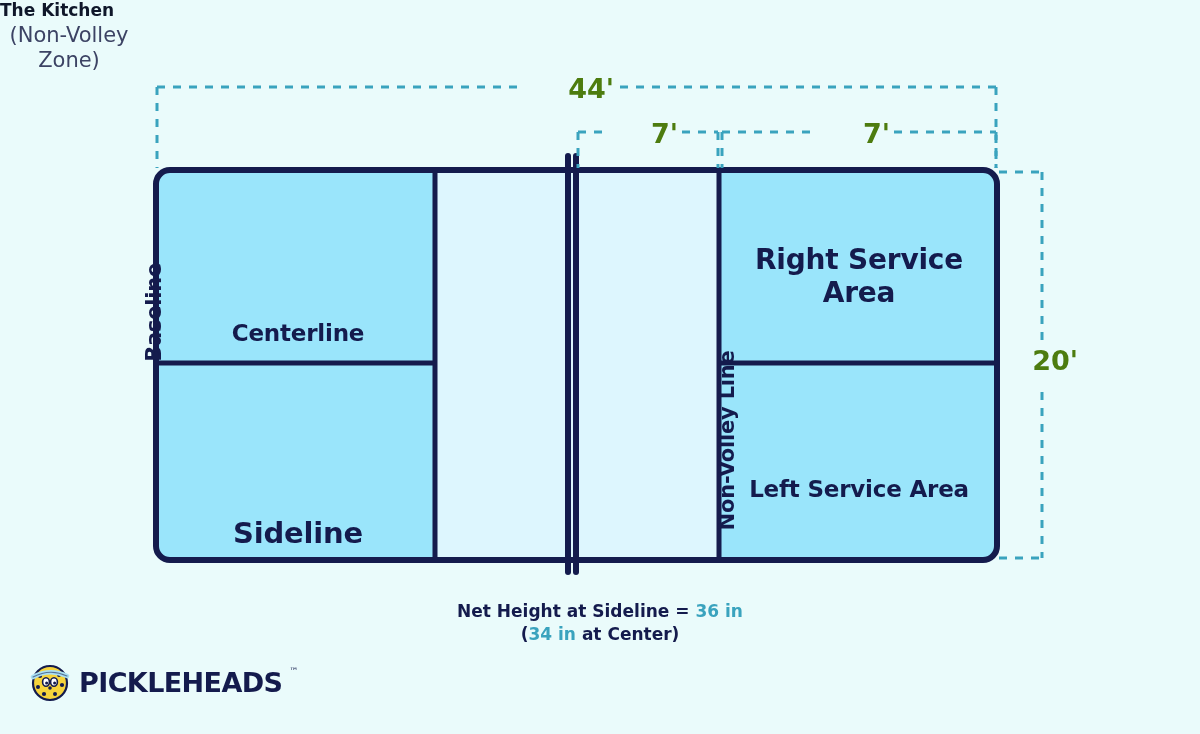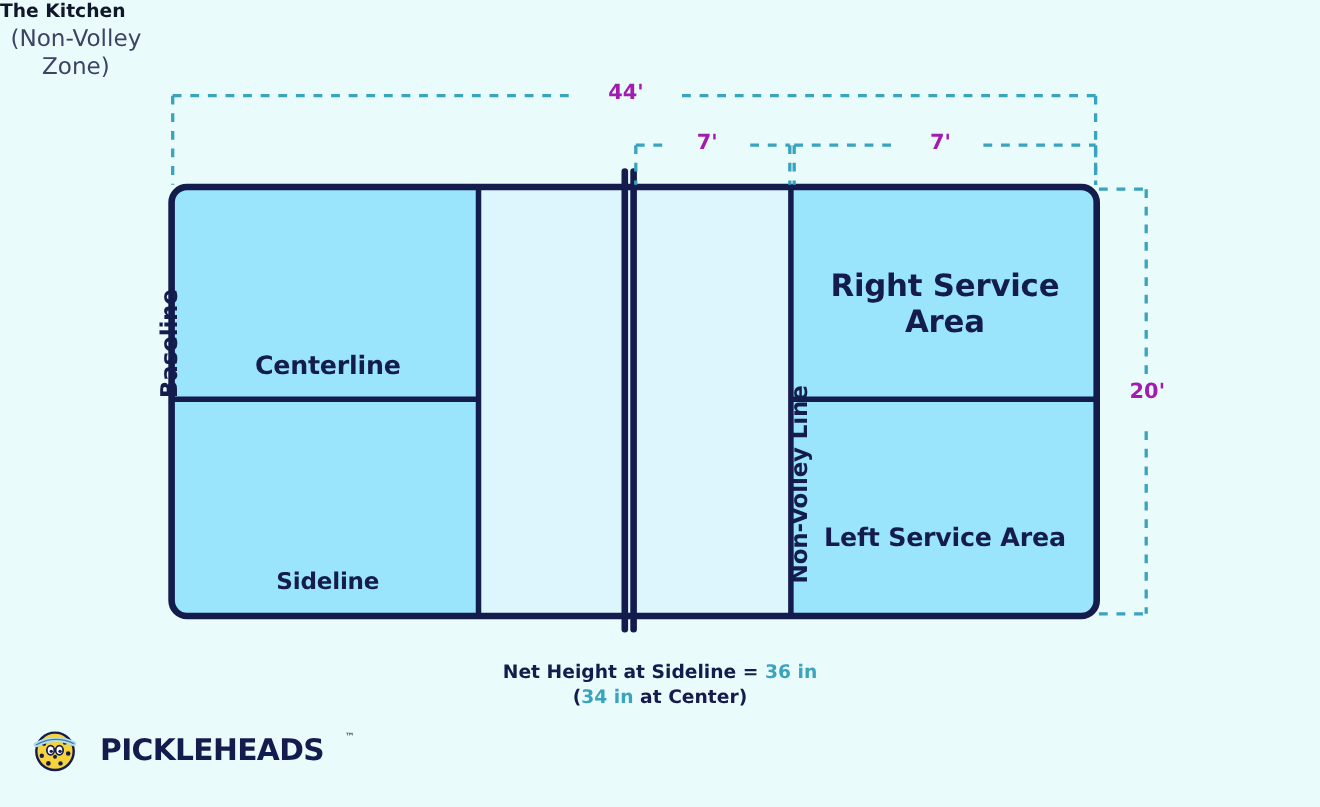--- a/index.html
+++ b/index.html
@@ -32,39 +32,39 @@
     position: absolute;
     color: #141B4D;
     font-weight: bold;
     text-align: center;
     line-height: 1.18;
     white-space: pre-line;
     letter-spacing: -0.2px;
   }
   .dim {
     position: absolute;
-    color: #a21caf;
-    font-weight: bold;
-    font-size: 19px;
+    color: #4d7c0f;
+    font-weight: bold;
+    font-size: 27px;
     letter-spacing: 0px;
-    text-align: center;
+    text-align: right;
   }
 
   
   #dim44  { left: 524px; top: 73px;  width: 90px; }
   #dim7   { left: 608px; top: 118px; width: 70px; }
   #dim15  { left: 820px; top: 118px; width: 70px; }
   #dim20  { left: 1008px; top: 345px; width: 70px; }
 
   
   #lblCenterline {
     left: 176px; top: 320px; width: 244px; font-size: 23px;
   }
   #lblSideline {
-    left: 176px; top: 516px; width: 244px; font-size: 21px;
+    left: 176px; top: 516px; width: 244px; font-size: 29px;
   }
   #lblRightService {
     left: 723px; top: 243px; width: 272px; font-size: 28px;
   }
   #lblLeftService {
     left: 723px; top: 428px; width: 272px; font-size: 23px; margin-top: 48px;
   }
   #lblKitchenWrap {
     left: 578px; top: 189px; width: 138px;
   }
@@ -114,21 +114,21 @@
     line-height: 1.38;
   }
   #caption .hl { color: #3AA3BE; }
 
   
   #logo {
     position: absolute;
     left: 28px; top: 660px;
     display: flex;
     align-items: center;
-    gap: 19px;
+    gap: 7px;
   }
   #logoWord {
     font-size: 27px;
     font-weight: bold;
     color: #141B4D;
     letter-spacing: -0.6px;
     font-family: "DejaVu Sans", "Liberation Sans", sans-serif;
   }
   #logoTm {
     font-size: 9px;

